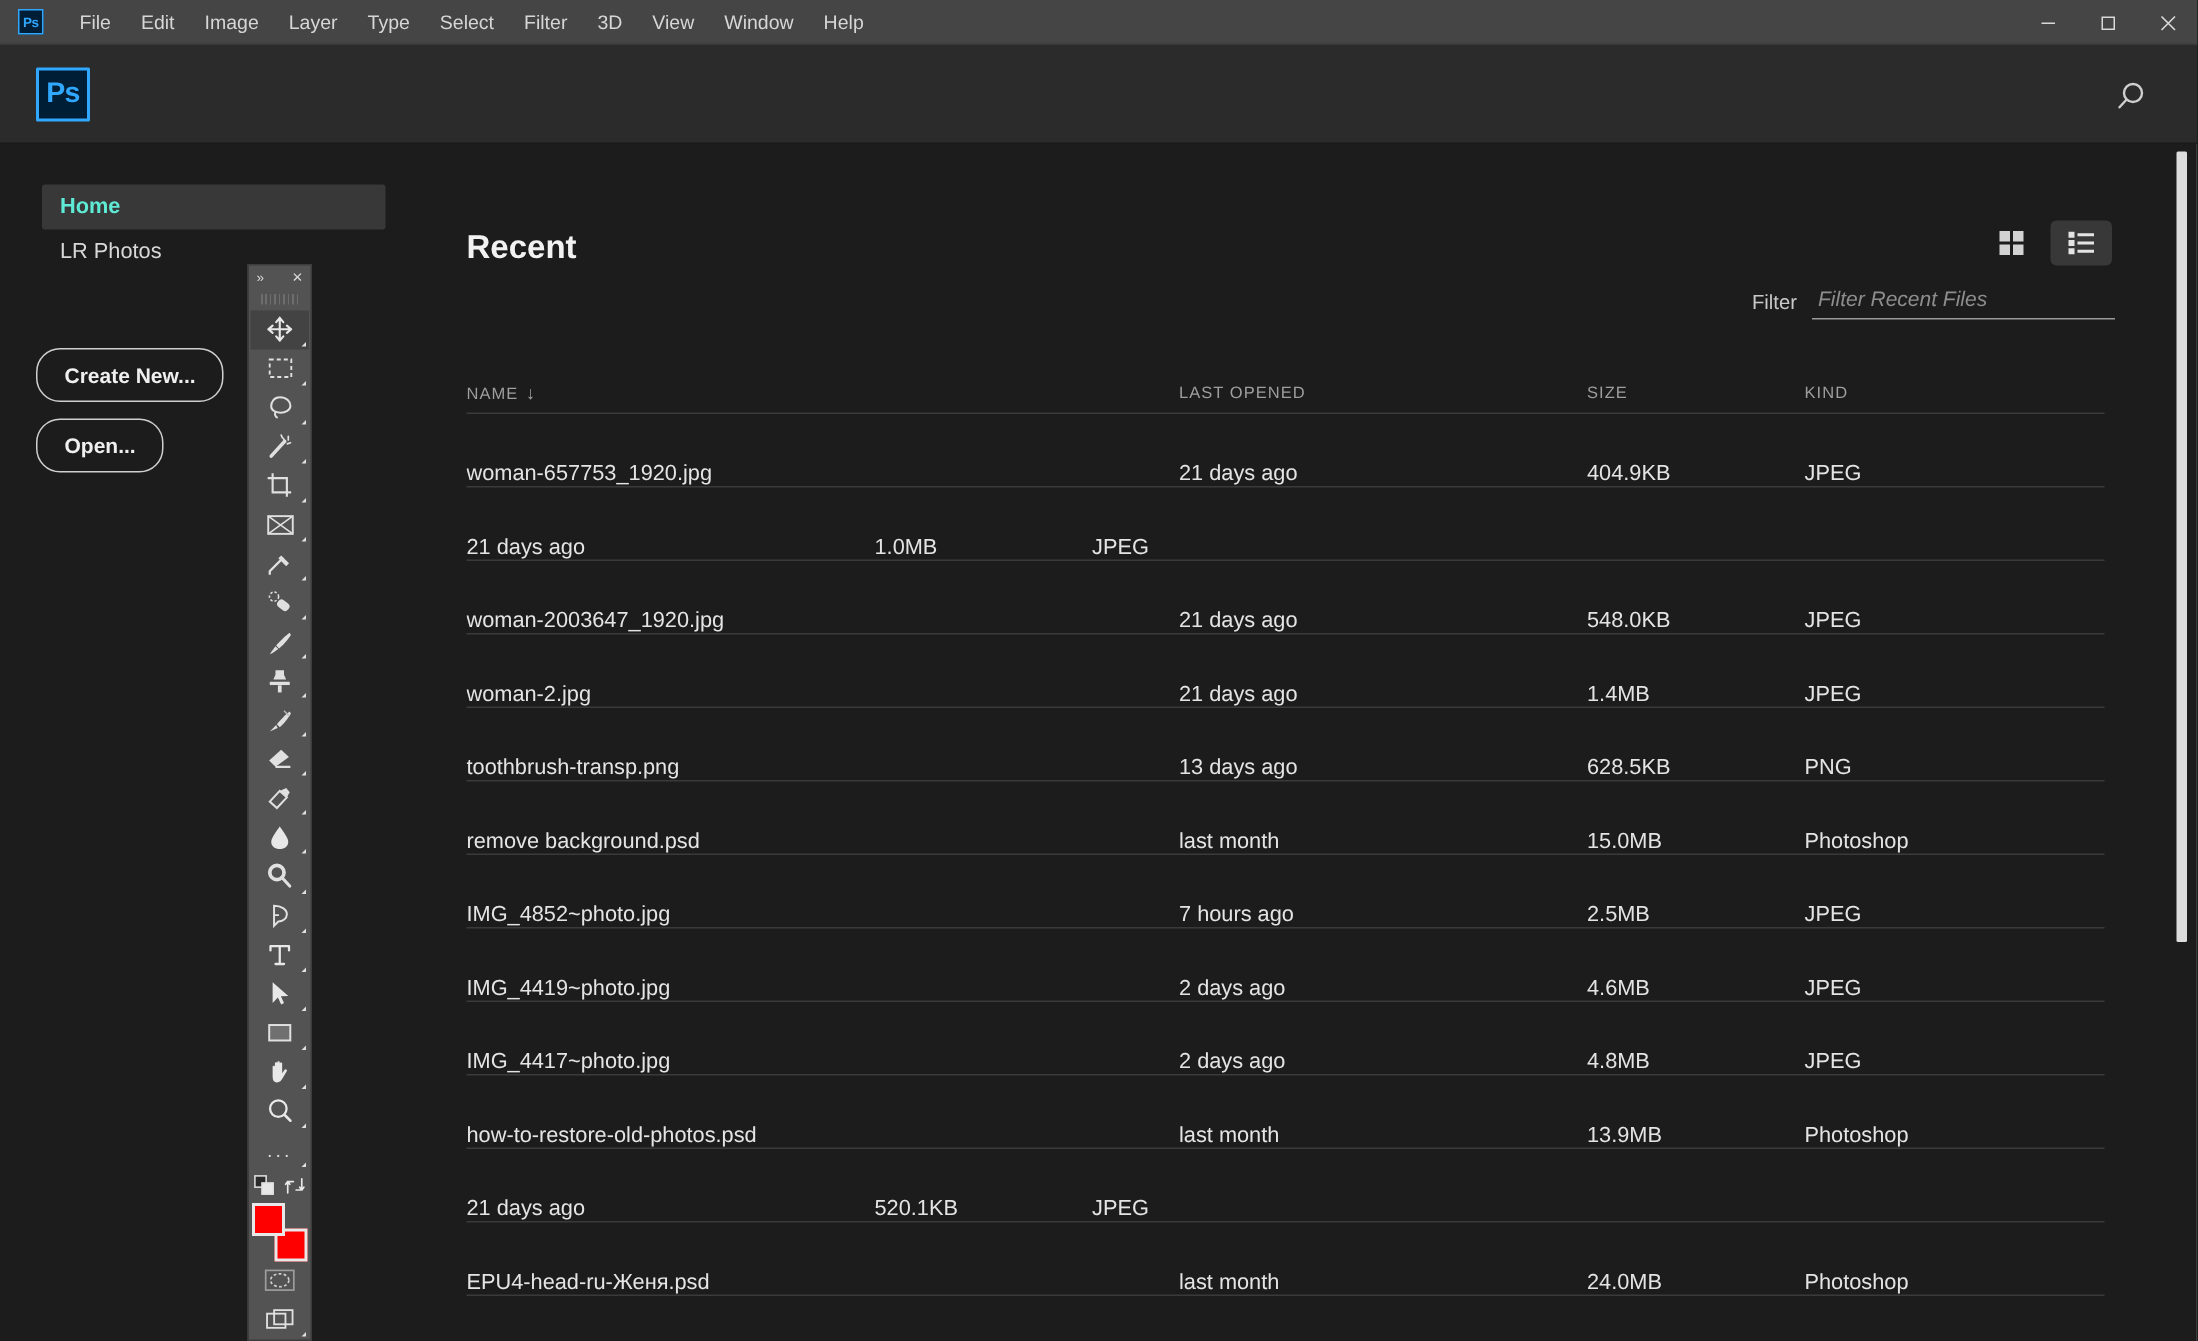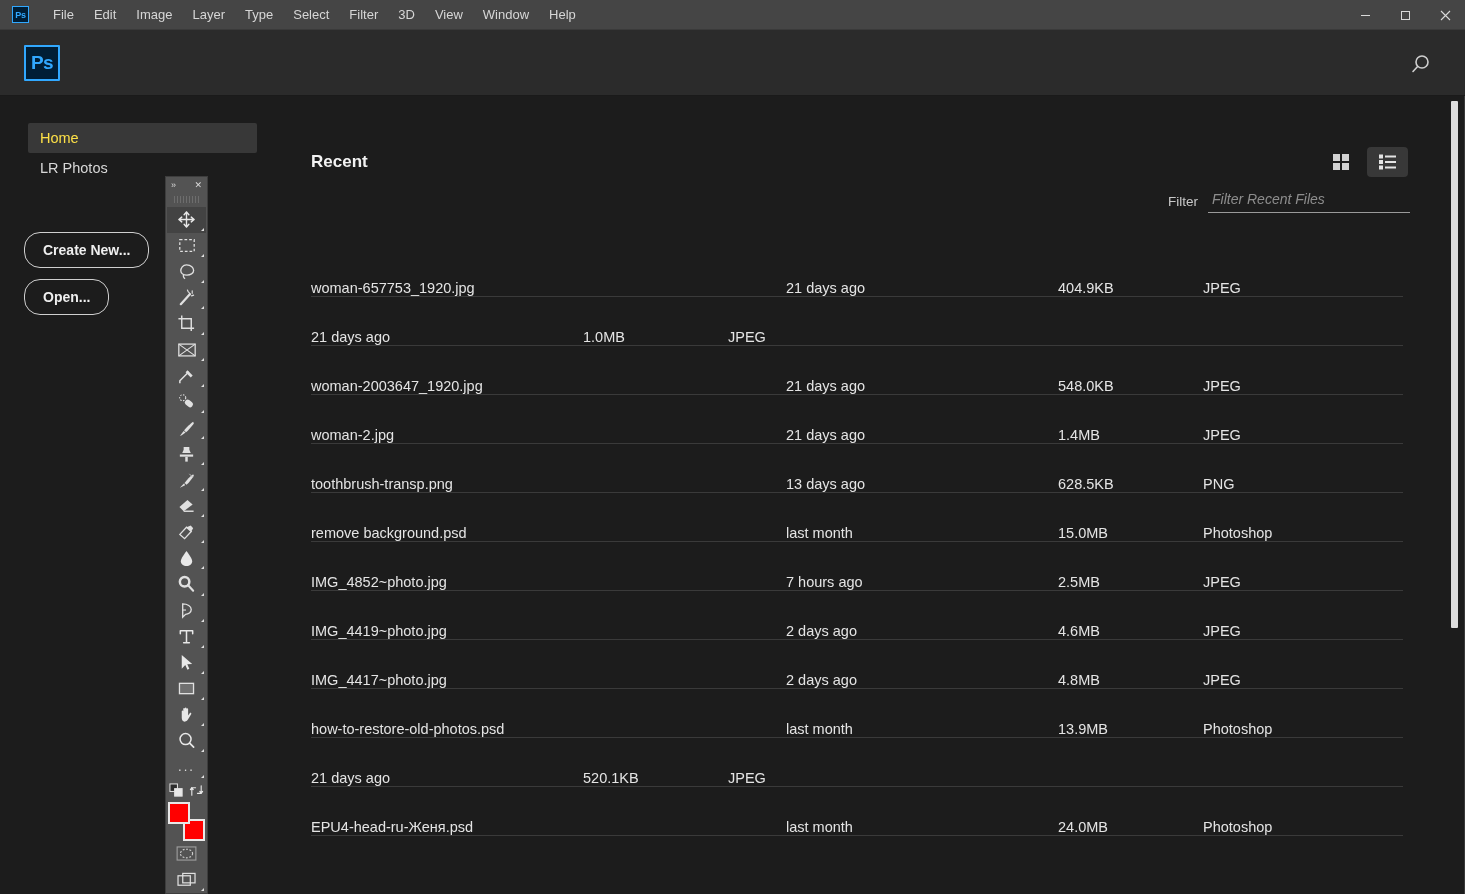--- a/index.html
+++ b/index.html
@@ -61,21 +61,21 @@
     display: flex; align-items: center; justify-content: center;
   }
 
   
   .leftnav { position: absolute; left: 0; top: 96px; width: 285px; height: 798px; background: #1c1c1c; }
   .nav-item {
     margin: 0 28px; height: 30px; display: flex; align-items: center;
     padding-left: 12px; color: #d8d8d8; font-size: 14.5px;
     border-radius: 2px;
   }
-  .nav-item.active { background: #383838; color: #fde047; }
+  .nav-item.active { background: #383838; color: #5eead4; font-weight: bold; }
   .nav-item.first { margin-top: 27px; }
   .btn-outline {
     margin-left: 24px; margin-top: 0;
     border: 1px solid #cfcfcf; border-radius: 16px;
     color: #efefef; font-size: 14px; font-weight: bold;
     height: 36px; display: inline-flex; align-items: center; justify-content: center;
     padding: 0 18px; background: transparent;
   }
   .btn-wrap-new { position: absolute; left: 0; top: 136px; }
   .btn-wrap-open { position: absolute; left: 0; top: 183px; }
@@ -117,21 +117,21 @@
   .colorbox .fg, .colorbox .bg {
     position: absolute; width: 22px; height: 22px; border: 2px solid #e8e8e8;
   }
   .colorbox .bg { right: 1px; bottom: 0; }
   .colorbox .fg { left: 1px; top: 0; z-index: 2; }
 
   
   .content { position: absolute; left: 285px; top: 96px; width: 1180px; height: 798px; background: #1c1c1c; }
   .recent-title {
     position: absolute; left: 26px; top: 56px;
-    color: #f2f2f2; font-size: 17px; font-weight: bold;
+    color: #f2f2f2; font-size: 22px; font-weight: bold;
   }
   .view-toggle { position: absolute; right: 57px; top: 51px; display: flex; gap: 6px; }
   .vt-btn {
     width: 41px; height: 30px; border-radius: 4px;
     display: flex; align-items: center; justify-content: center;
   }
   .vt-btn.active { background: #383838; }
   .filter-row {
     position: absolute; right: 55px; top: 95px;
     display: flex; align-items: flex-end; gap: 10px;
@@ -439,20 +439,28 @@
       </svg>
     </div>
   </div>
 
   <div class="filter-row">
     <div class="filter-label">Filter</div>
     <input class="filter-input" type="text" placeholder="Filter Recent Files" style="">
   </div>
 
   <div class="tbl">
+    <div class="thead">
+      <div class="c-name">
+        <span>NAME</span><span class="sort-arrow">↓</span>
+      </div>
+      <div class="c-open">LAST OPENED</div>
+      <div class="c-size">SIZE</div>
+      <div class="c-kind">KIND</div>
+    </div>
     <div id="rows-container">
         <div class="row">
           <div class="c-name">woman-657753_1920.jpg</div>
           <div class="c-open">21 days ago</div>
           <div class="c-size">404.9KB</div>
           <div class="c-kind">JPEG</div>
         </div>
         <div class="row">
           <div class="c-open">21 days ago</div>
           <div class="c-size">1.0MB</div>

